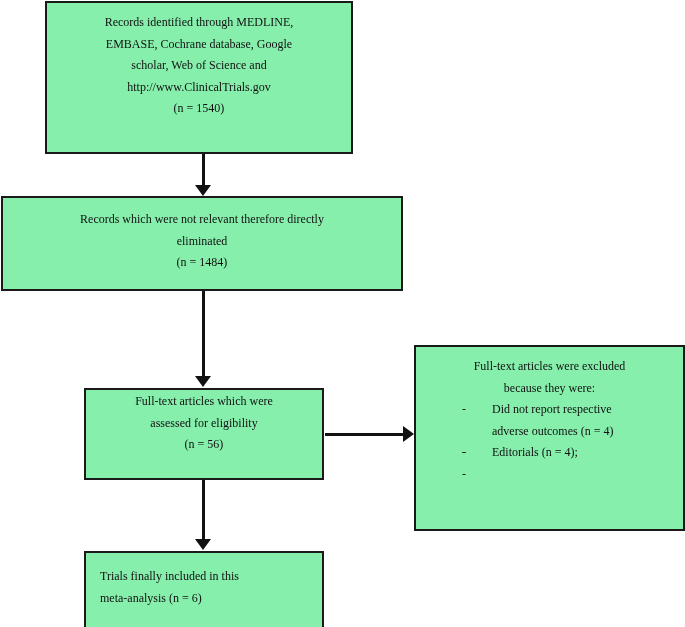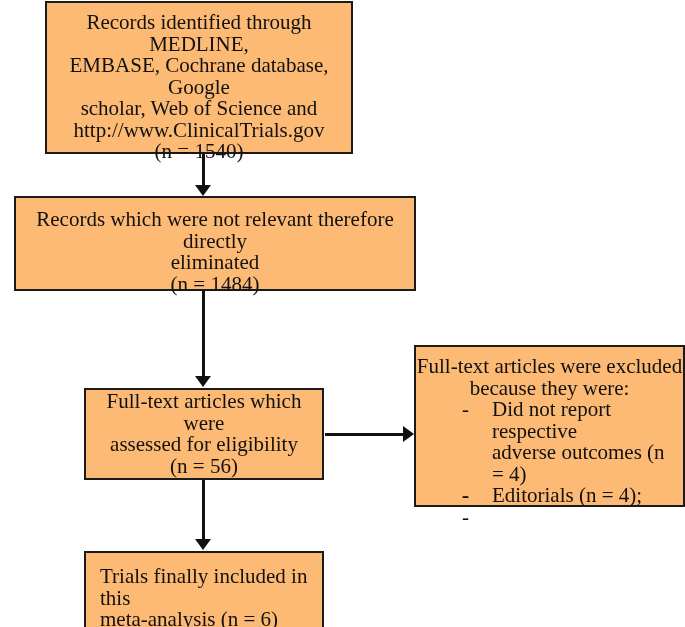--- a/index.html
+++ b/index.html
@@ -16,54 +16,54 @@
     position: relative;
     width: 685px;
     height: 627px;
     background: #ffffff;
     overflow: hidden;
   }
   .node-box {
     position: absolute;
     box-sizing: border-box;
     border: 2px solid #1a1a1a;
-    background: #fdba74;
-    font-size: 21px;
+    background: #86efac;
+    font-size: 12px;
     line-height: 21.5px;
     color: #111111;
   }
   .node-text {
     display: block;
     white-space: pre-line;
   }
   .center-text { text-align: center; }
   .left-text { text-align: left; }
 
   
   #box-identification {
     left: 45px;  top: 1px;
     width: 308px; height: 153px;
     padding-top: 9px;
   }
   
   #box-eliminated {
-    left: 14px; top: 196px;
+    left: 1px; top: 196px;
     width: 402px; height: 95px;
     padding-top: 11px;
   }
   
   #box-eligibility {
     left: 84px; top: 388px;
     width: 240px; height: 92px;
     padding-top: 1px;
   }
   
   #box-excluded {
     left: 414px; top: 345px;
-    width: 271px; height: 162px;
+    width: 271px; height: 186px;
     padding-top: 9px;
   }
   #box-excluded .excl-head {
     display: block;
     text-align: center;
     white-space: pre-line;
   }
   #box-excluded .excl-list {
     list-style: none;
     margin: 0;

